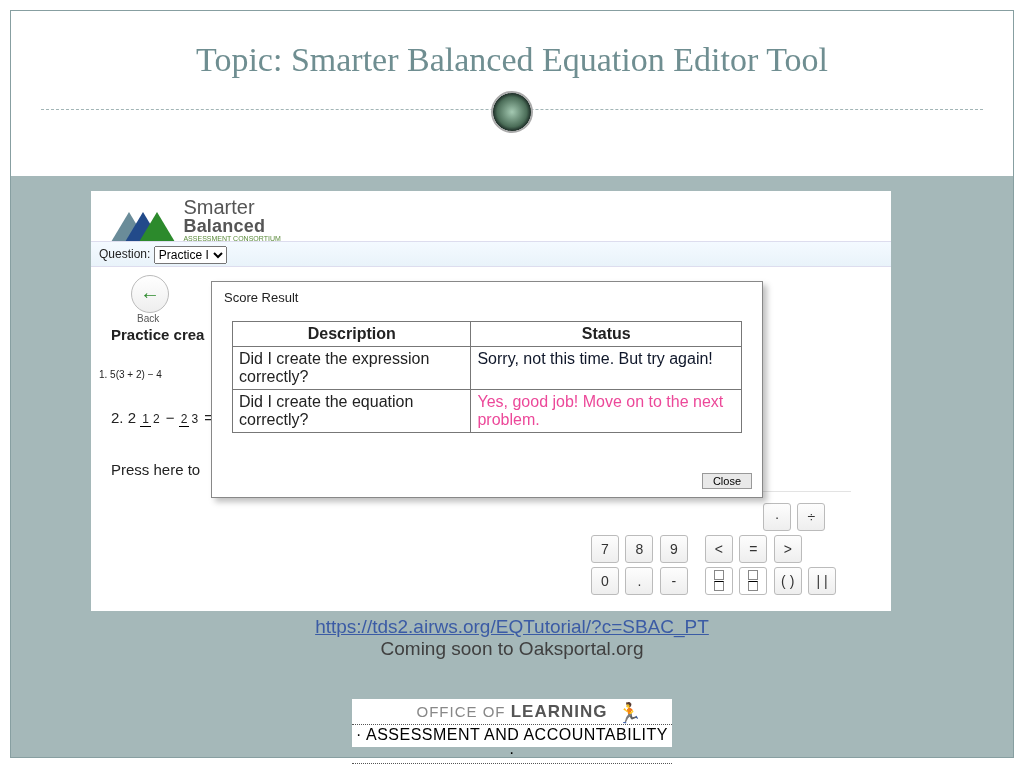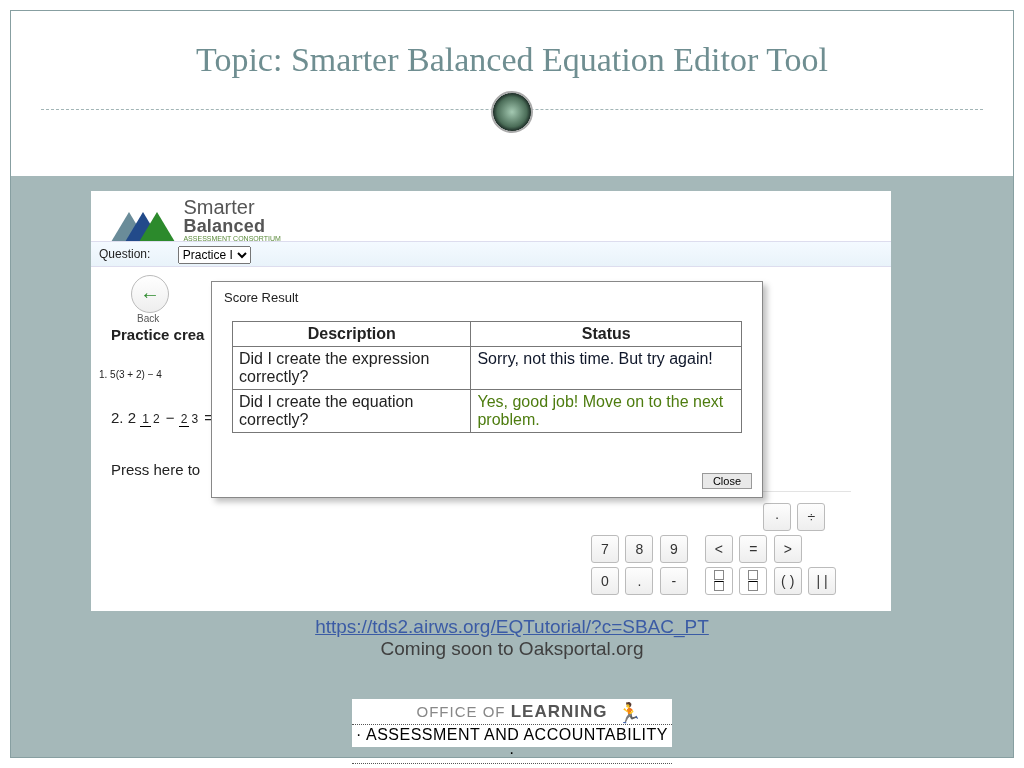--- a/index.html
+++ b/index.html
@@ -106,21 +106,20 @@
     background: linear-gradient(#f4faff, #e9f3fa);
     border-top: 1px solid #dde;
     border-bottom: 1px solid #dde;
     font-size: 12px;
     padding-left: 8px;
     line-height: 24px;
   }
   .question-bar select {
     font-size: 12px;
     vertical-align: middle;
-    margin-left: 24px;
   }
 
   .back-btn {
     position: absolute;
     left: 40px; top: 84px;
     width: 36px; height: 36px;
     border: 1px solid #bbb;
     border-radius: 50%;
     background: linear-gradient(#fff,#eee);
     text-align: center;
@@ -162,21 +161,21 @@
     font-size: 16px;
   }
   .modal-table th, .modal-table td {
     border: 1px solid #777;
     padding: 3px 6px;
     text-align: left;
     vertical-align: top;
   }
   .modal-table th { text-align: center; font-weight: bold; }
   .st-red  { color: #0f172a; }
-  .st-green{ color: #4d7c0f; }
+  .st-green{ color: #ec4899; }
   .modal-close {
     position: absolute;
     right: 10px; bottom: 8px;
     font-size: 11px;
     padding: 1px 10px;
     border: 1px solid #999;
     background: #e9e9e9;
   }
 
   .keypad {

